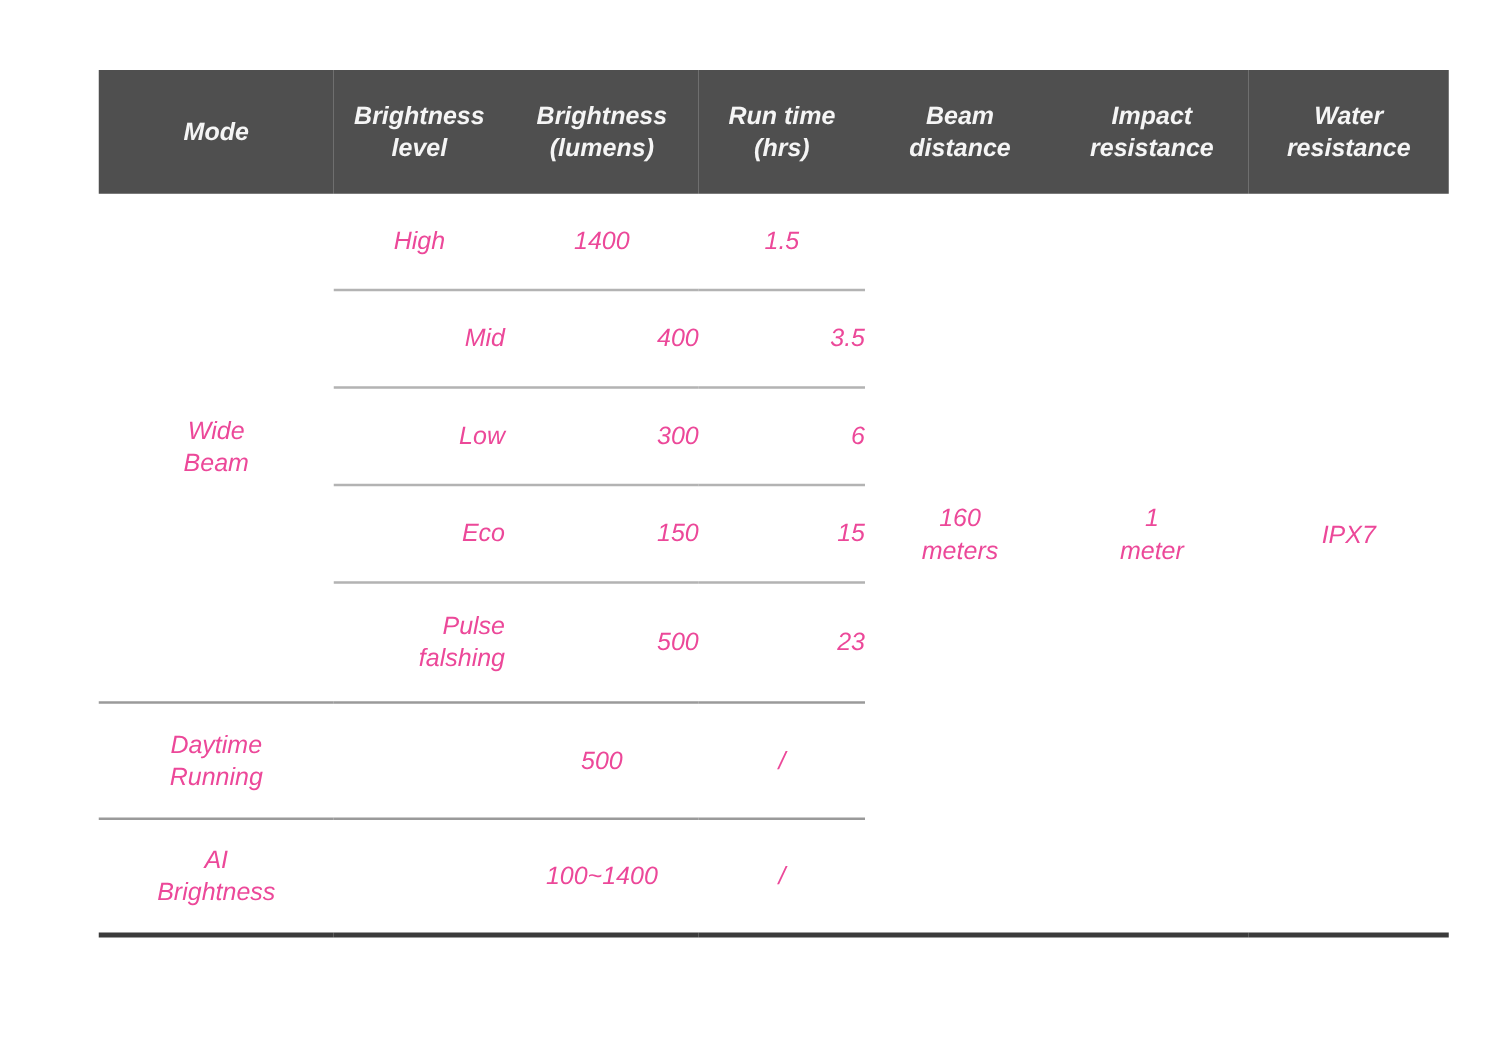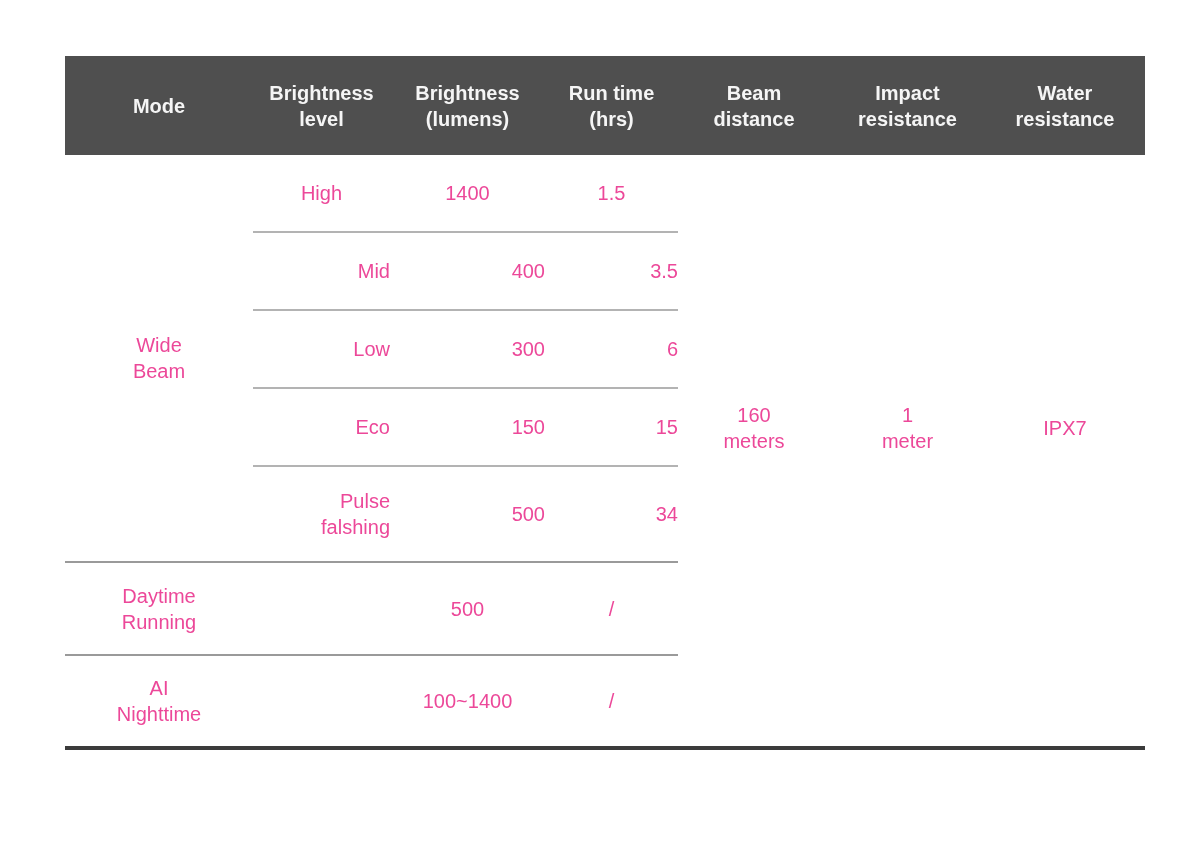--- a/index.html
+++ b/index.html
@@ -9,25 +9,26 @@
     font-family: "Liberation Sans", "DejaVu Sans", sans-serif;
   }
   .page {
     position: relative;
     width: 1200px; height: 843px;
     background: #ffffff;
     overflow: hidden;
   }
   table.spec-table {
     position: absolute;
-    left: 65px; top: 56px;
+    left: 79px; top: 56px;
     width: 1080px;
     border-collapse: collapse;
     table-layout: fixed;
     border-bottom: 4px solid #3b3b3b;
+    font-style: italic;
   }
   th, td {
     text-align: center;
     vertical-align: middle;
     white-space: pre-line;
     padding: 0;
     line-height: 1.3;
   }
   thead tr { height: 99px; }
   th {
@@ -115,32 +116,32 @@
       </tr>
       <tr class="r4 sub">
         <td>Eco</td>
         <td>150</td>
         <td>15</td>
       </tr>
       <tr class="r5 sub">
         <td>Pulse
 falshing</td>
         <td>500</td>
-        <td>34</td>
+        <td>23</td>
       </tr>
       <tr class="r6 grp">
         <td class="mode-cell">Daytime
 Running</td>
         <td></td>
         <td>500</td>
         <td>/</td>
       </tr>
       <tr class="r7 grp">
         <td class="mode-cell">AI
-Nighttime</td>
+Brightness</td>
         <td></td>
         <td>100~1400</td>
         <td>/</td>
       </tr>
     </tbody>
   </table>
 
 
 </div>
 

